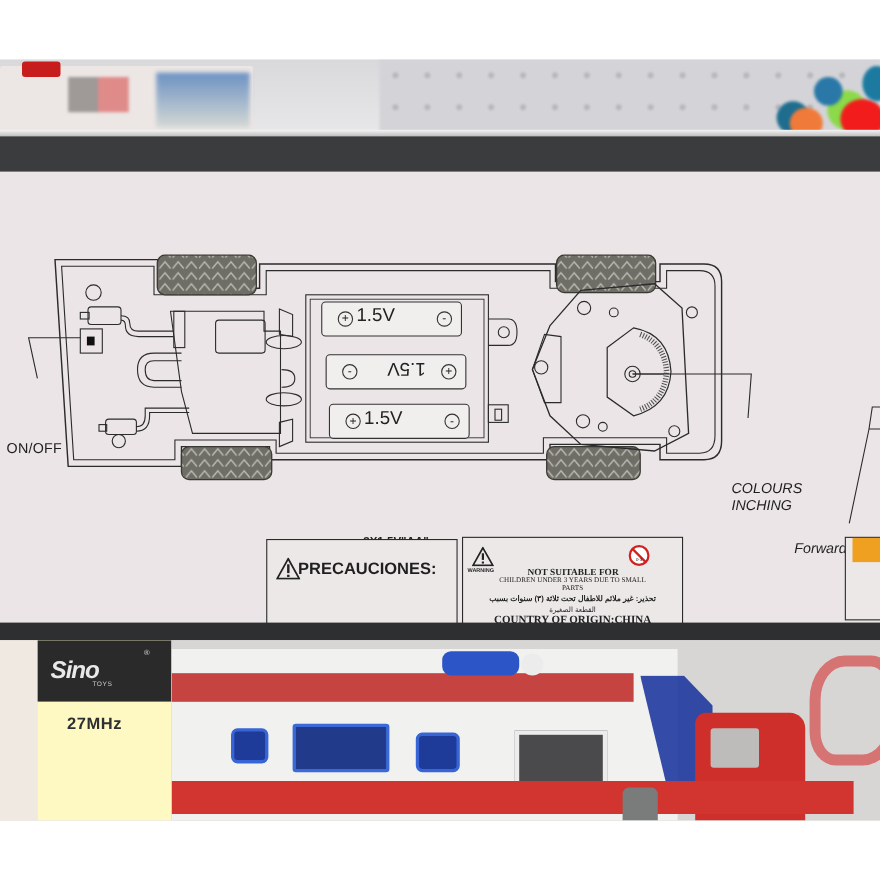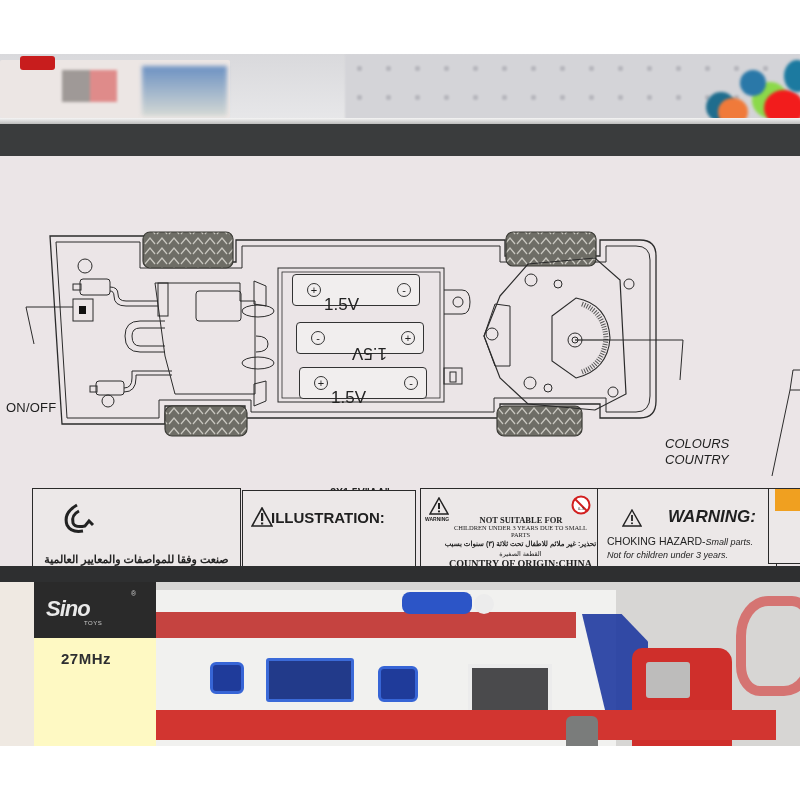--- a/index.html
+++ b/index.html
@@ -31,21 +31,21 @@
   
   .diagram { position: absolute; left: 0; top: 0; width: 800px; height: 320px; }
 
   .label { position: absolute; color: #1e1e1e; }
   .label-onoff { left: 6px; top: 244px; font-size: 13px; letter-spacing: 0.2px; }
   .label-inching { left: 665px; top: 280px; font-size: 13px; font-style: italic; line-height: 16px; }
   .label-fwd { left: 722px; top: 335px; font-size: 13px; font-style: italic; white-space: nowrap; }
   .batteries-caption { position: absolute; left: 290px; top: 330px; width: 140px; text-align: center; font-size: 10.5px; font-weight: bold; line-height: 13px; color: #222; }
 
   .battery { position: absolute; width: 128px; height: 32px; border: 1.3px solid #333; border-radius: 4px; background: #f1eeee; }
-  .battery .txt { position: absolute; top: 20px; font-size: 17px; color: #222; }
+  .battery .txt { position: absolute; top: 2px; font-size: 17px; color: #222; }
   .battery .plus, .battery .minus { position: absolute; width: 14px; height: 14px; border: 1px solid #333; border-radius: 50%; font-size: 11px; line-height: 12px; text-align: center; color: #222; top: 8px; }
 
   
   .wbox { position: absolute; border: 1.3px solid #2a2a2a; background: #ece8e8; }
   .w1 { left: 32px; top: 332px; width: 209px; height: 107px; }
   .w2 { left: 242px; top: 334px; width: 174px; height: 88px; }
   .w3 { left: 420px; top: 332px; width: 201px; height: 88px; }
   .w4 { left: 597px; top: 332px; width: 180px; height: 88px; }
   .w5 { left: 768px; top: 332px; width: 40px; height: 76px; border-left: 1.3px solid #2a2a2a; }
 
@@ -209,47 +209,39 @@
       </div>
       <div class="battery" style="left:299px;top:211px;">
         <span class="plus" style="left:14px;">+</span>
         <span class="txt" style="left:31px;">1.5V</span>
         <span class="minus" style="left:104px;">-</span>
       </div>
 
       <div class="label label-onoff">ON/OFF</div>
       <div class="label label-inching">
         <div>COLOURS</div>
-        <div>COUNTRY</div>
+        <div>INCHING</div>
       </div>
       <div class="label label-fwd">Forward/Ba</div>
 
       <div class="batteries-caption">
         <div>3X1.5V"AA"</div>
         <div>BATTERIES</div>
         <div style="font-weight:900;">(NOT INCLUDED)</div>
       </div>
     </div>
 
-    <div class="wbox w1">
-      <svg width="40" height="36" viewBox="0 0 40 36" style="position:absolute;left:26px;top:12px;">
-        <path d="M18 4 Q4 12 8 24 Q12 32 24 30" fill="none" stroke="#222" stroke-width="3"></path>
-        <path d="M20 10 Q12 14 14 22 Q16 27 26 25 L30 20 L34 24" fill="none" stroke="#222" stroke-width="3"></path>
-      </svg>
-      <div class="tested-ar">صنعت وفقا للمواصفات والمعايير العالمية</div>
-      <div class="tested-en">Tested according to international standards</div>
-    </div>
 
     <div class="wbox w2">
       <svg width="22" height="20" viewBox="0 0 22 20" style="position:absolute;left:8px;top:16px;">
         <path d="M11 1 L21 19 L1 19 Z" fill="none" stroke="#222" stroke-width="1.6"></path>
         <rect x="10" y="6" width="2.2" height="8" fill="#222"></rect>
         <rect x="10" y="15.5" width="2.2" height="2" fill="#222"></rect>
       </svg>
-      <div class="prec-title">ILLUSTRATION:</div>
+      <div class="prec-title">PRECAUCIONES:</div>
     </div>
 
     <div class="wbox w3">
       <svg width="20" height="18" viewBox="0 0 20 18" style="position:absolute;left:8px;top:8px;">
         <path d="M10 1 L19 17 L1 17 Z" fill="none" stroke="#222" stroke-width="1.5"></path>
         <rect x="9" y="6" width="2" height="6" fill="#222"></rect>
         <rect x="9" y="13.5" width="2" height="1.8" fill="#222"></rect>
       </svg>
       <div class="ns-warn-label">WARNING</div>
       <svg width="20" height="20" viewBox="0 0 20 20" style="position:absolute;left:150px;top:6px;">
@@ -259,32 +251,20 @@
       </svg>
       <div class="ns-title">NOT SUITABLE FOR</div>
       <div class="ns-l1">CHILDREN UNDER 3 YEARS DUE TO SMALL</div>
       <div class="ns-l2">PARTS</div>
       <div class="ns-ar1">تحذير: غير ملائم للاطفال تحت ثلاثة (٣) سنوات بسبب</div>
       <div class="ns-ar2">القطعة الصغيرة</div>
       <div class="ns-coo">COUNTRY OF ORIGIN:CHINA</div>
       <div class="ns-ar3">بلد المنشأة: الصين</div>
     </div>
 
-    <div class="wbox w4">
-      <svg width="20" height="18" viewBox="0 0 20 18" style="position:absolute;left:24px;top:20px;">
-        <path d="M10 1 L19 17 L1 17 Z" fill="none" stroke="#222" stroke-width="1.4"></path>
-        <rect x="9.1" y="6" width="1.8" height="6" fill="#222"></rect>
-        <rect x="9.1" y="13.5" width="1.8" height="1.6" fill="#222"></rect>
-      </svg>
-      <div class="warn-title">WARNING:</div>
-      <div class="warn-l1">
-        <span>CHOKING HAZARD-</span><i>Small parts.</i>
-      </div>
-      <div class="warn-l2">Not for children under 3 years.</div>
-    </div>
 
     <div class="wbox w5">
       <div style="position:absolute;left:6px;top:0;width:40px;height:22px;background:#f0a020;"></div>
     </div>
 
     <div class="spec">
       <span>SPECIFICATIONS, COLOURS AND CONTENTS </span><i>MAY VARY FROM ILLUSTRATION.</i>
     </div>
     <div class="m-letter">M</div>
   </div>

